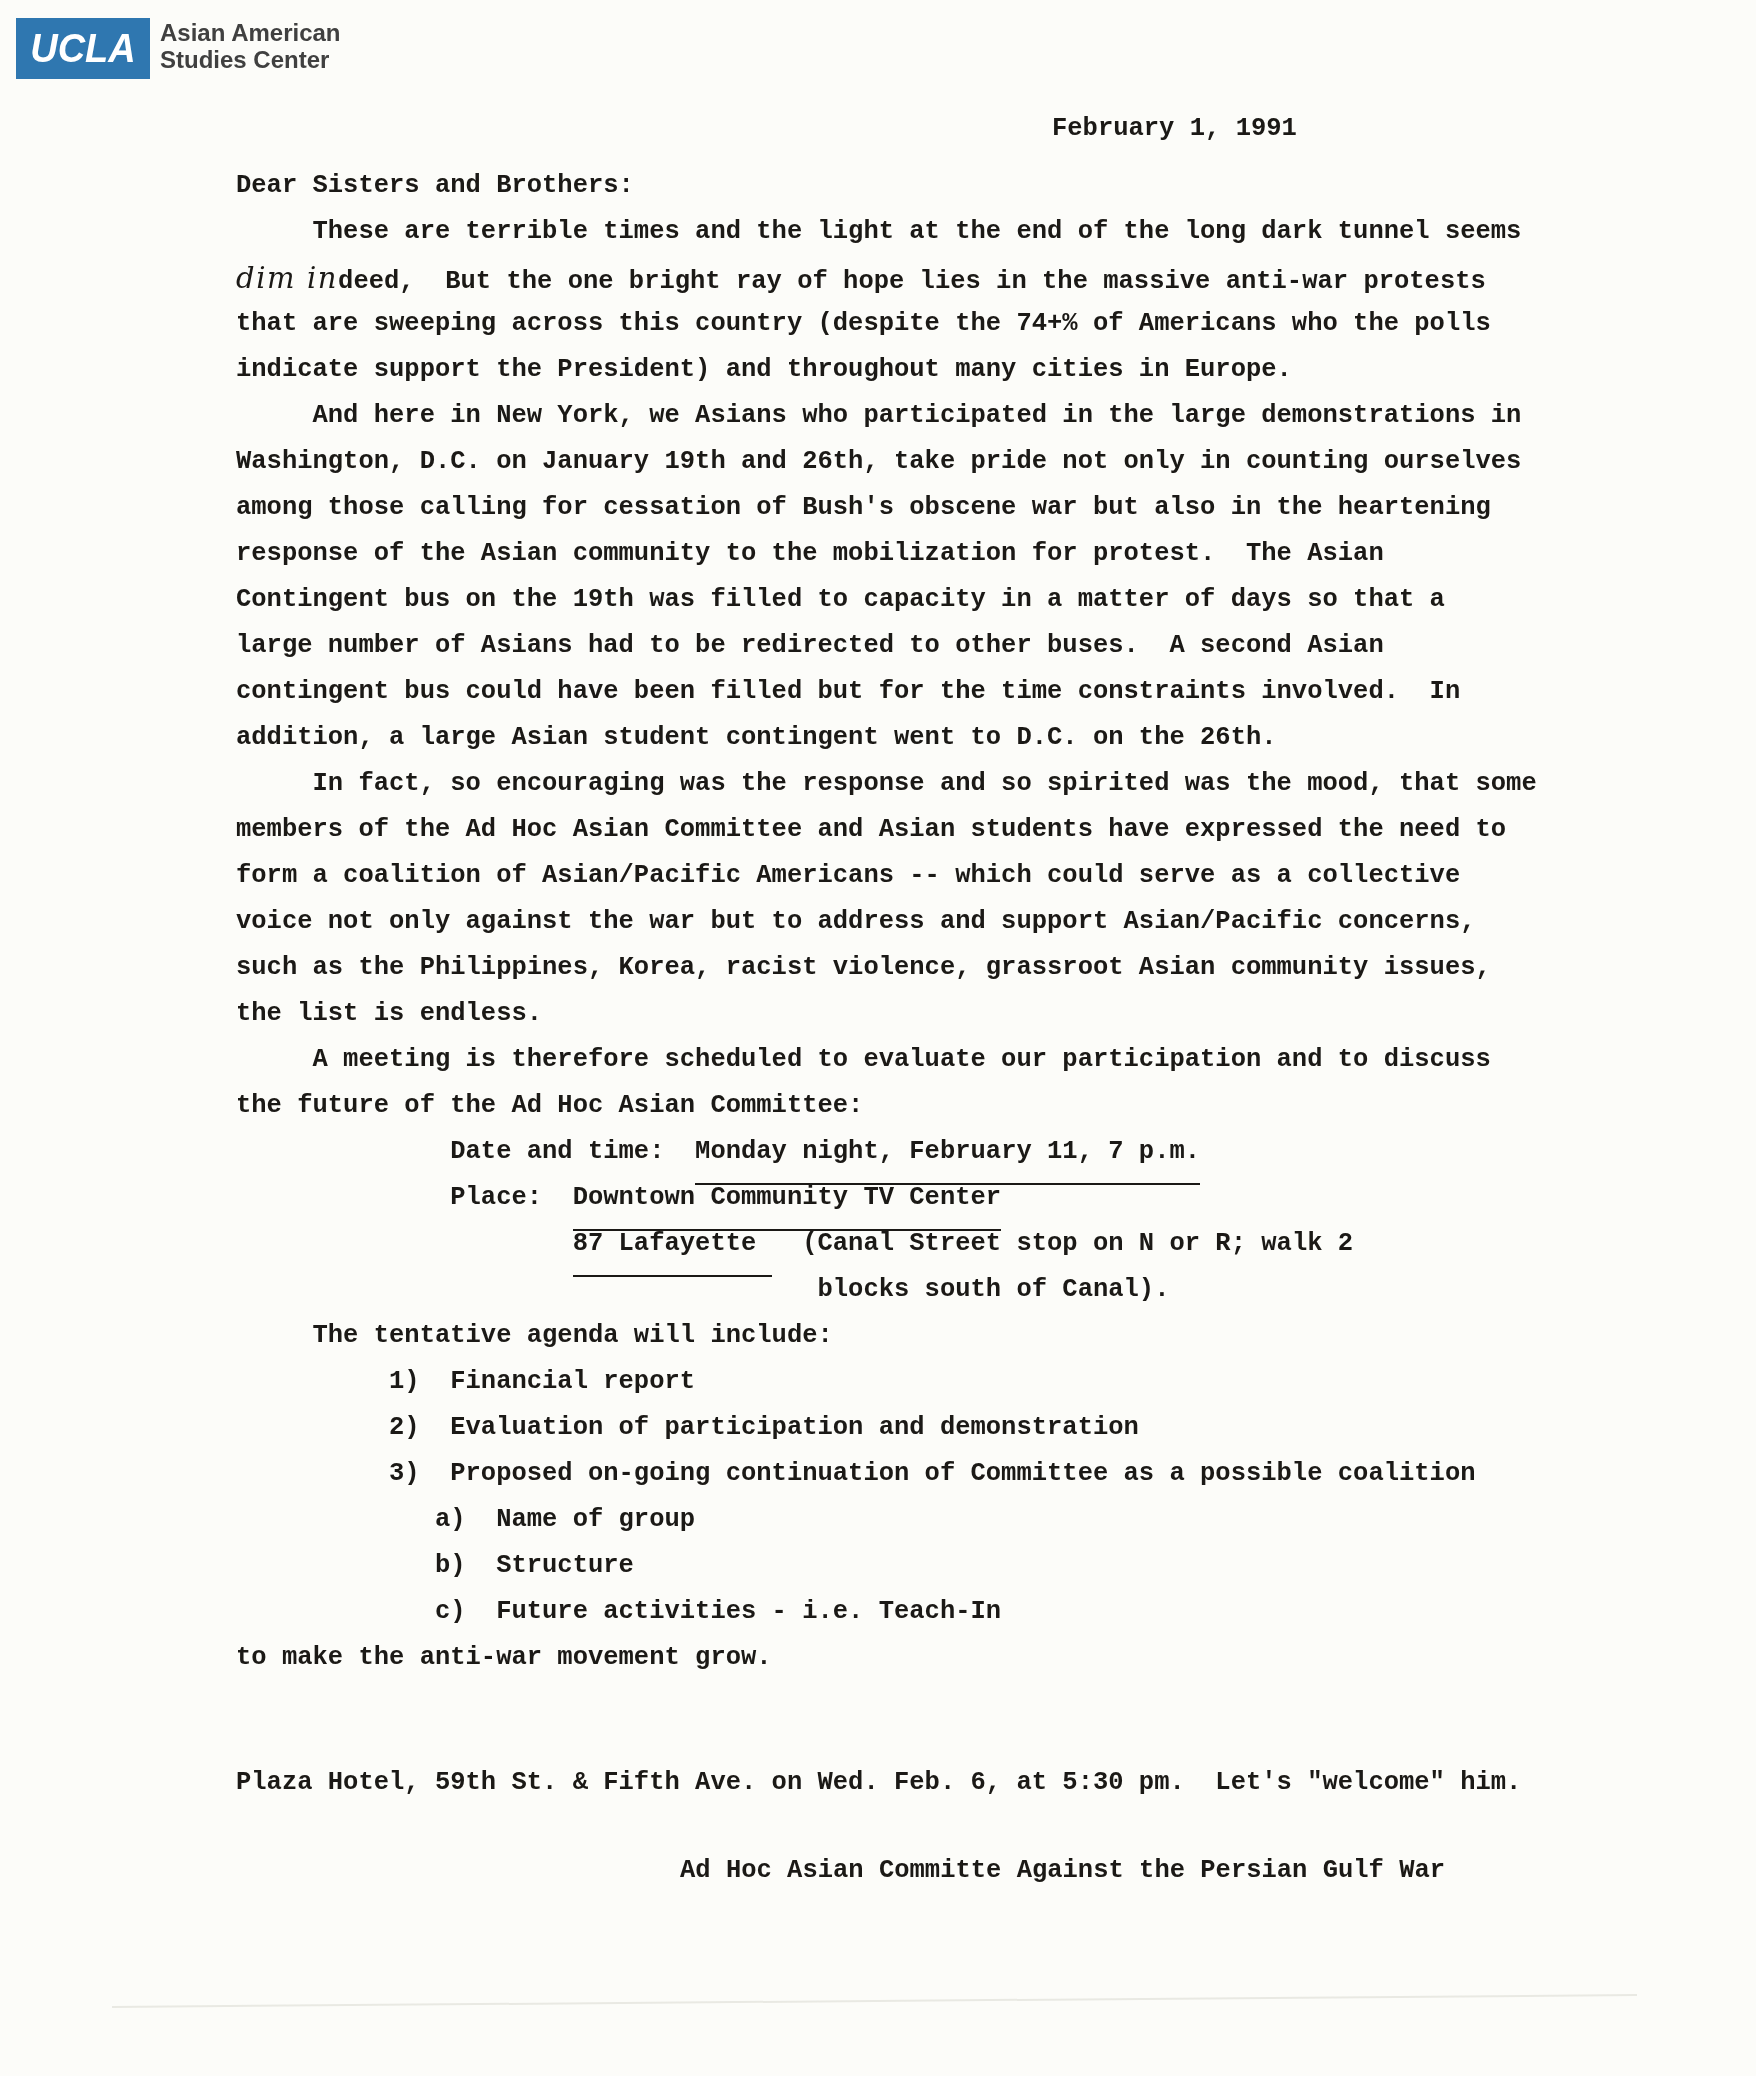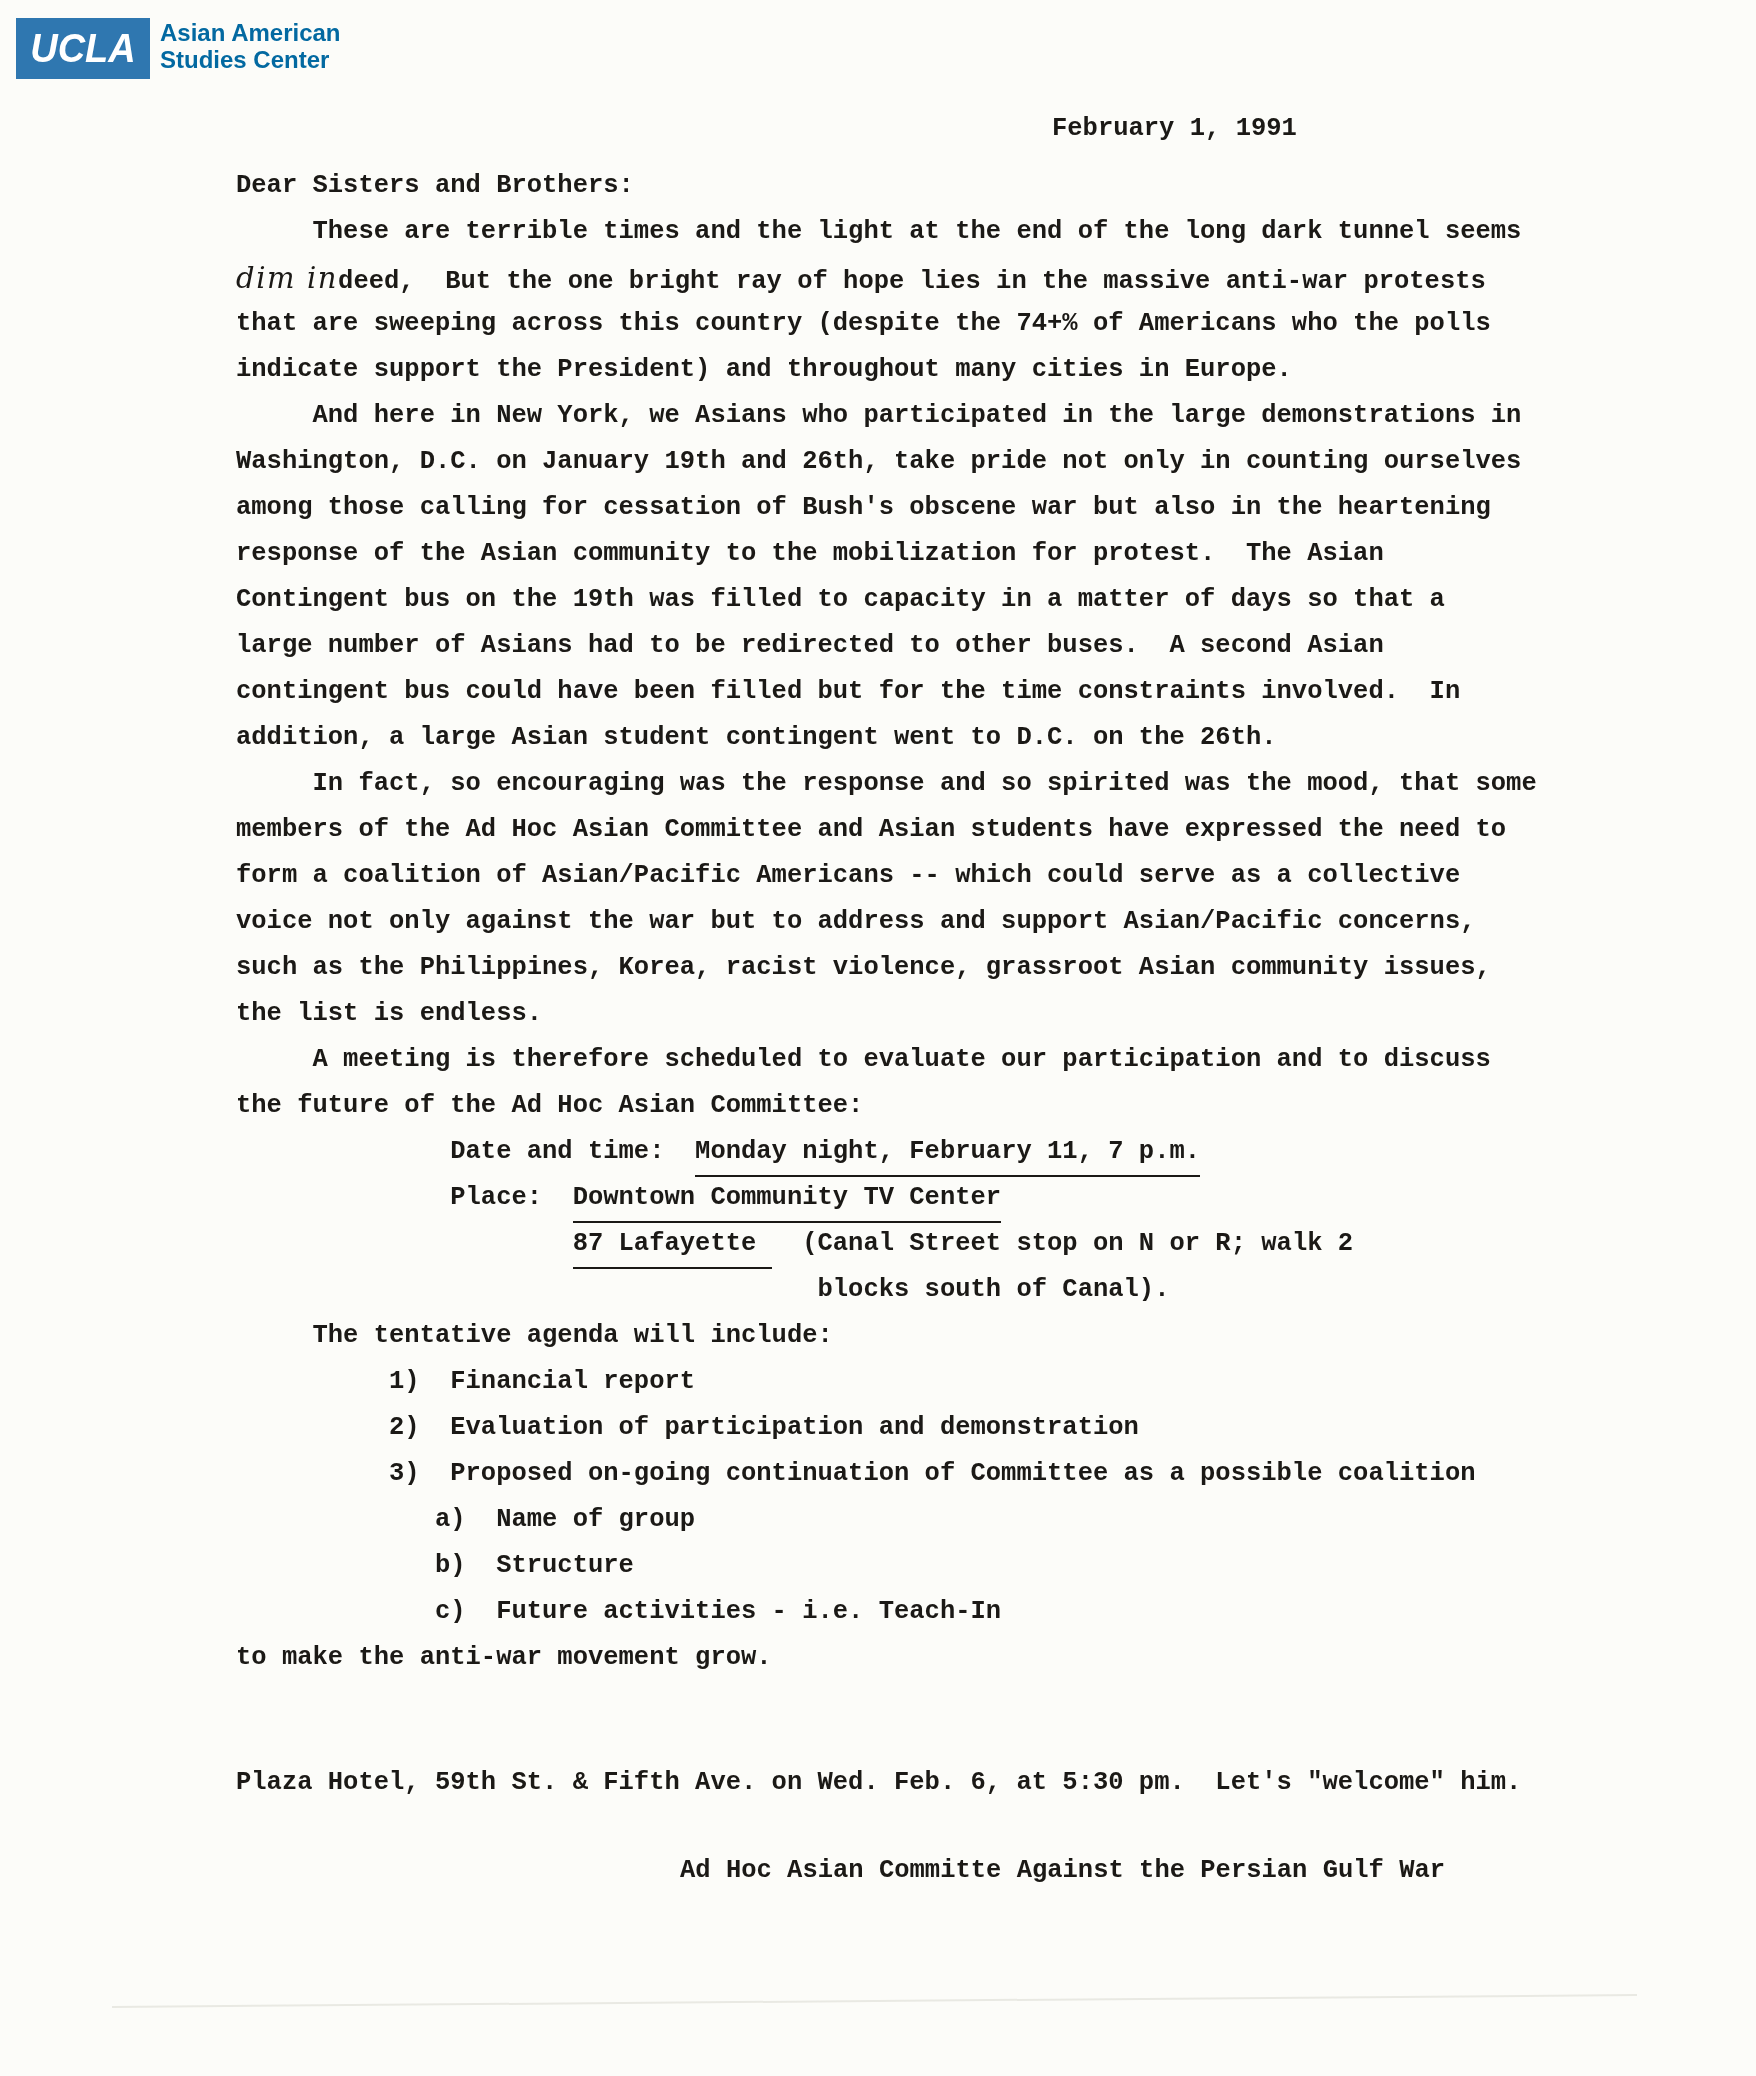--- a/index.html
+++ b/index.html
@@ -20,21 +20,21 @@
   .logo span{
     color:#fff;
     font-family:"Liberation Sans","DejaVu Sans",sans-serif;
     font-weight:bold;font-style:italic;
     font-size:38px;letter-spacing:0px;
     transform:scaleY(1.05);
   }
   .org{
     position:absolute;left:160px;top:19px;
     font-family:"Liberation Sans","DejaVu Sans",sans-serif;
-    font-weight:bold;font-size:24px;line-height:27px;color:#0369a1;
+    font-weight:bold;font-size:24px;line-height:27px;color:#404040;
     letter-spacing:0px;
   }
   
   .date-line{
     position:absolute;left:1052px;top:106px;
     height:46px;line-height:46px;font-size:25.5px;font-weight:bold;
     white-space:pre;
   }
   .letter-body{
     position:absolute;left:236px;top:163px;width:1373px;
@@ -44,21 +44,21 @@
     font-size:25.5px;font-weight:bold;
   }
   .ps-block{
     position:absolute;left:236px;top:1766px;width:1373px;
   }
   .ps-block .line{height:34px;line-height:34px;}
   .sig-line{
     position:absolute;left:680px;top:1854px;
     height:34px;line-height:34px;font-size:25.5px;font-weight:bold;white-space:pre;
   }
-  .u{border-bottom:2.4px solid #1b1916;padding-bottom:9px;}
+  .u{border-bottom:2.4px solid #1b1916;padding-bottom:17px;}
   .hand{
     font-family:"DejaVu Serif","Liberation Serif",serif;
     font-style:italic;font-weight:normal;font-size:29px;letter-spacing:1.6px;
   }
   .scan-line{
     position:absolute;left:112px;top:2000px;width:1525px;height:2.4px;
     background:#e9e9e3;transform:rotate(-0.45deg);
   }
 </style>
 </head>

